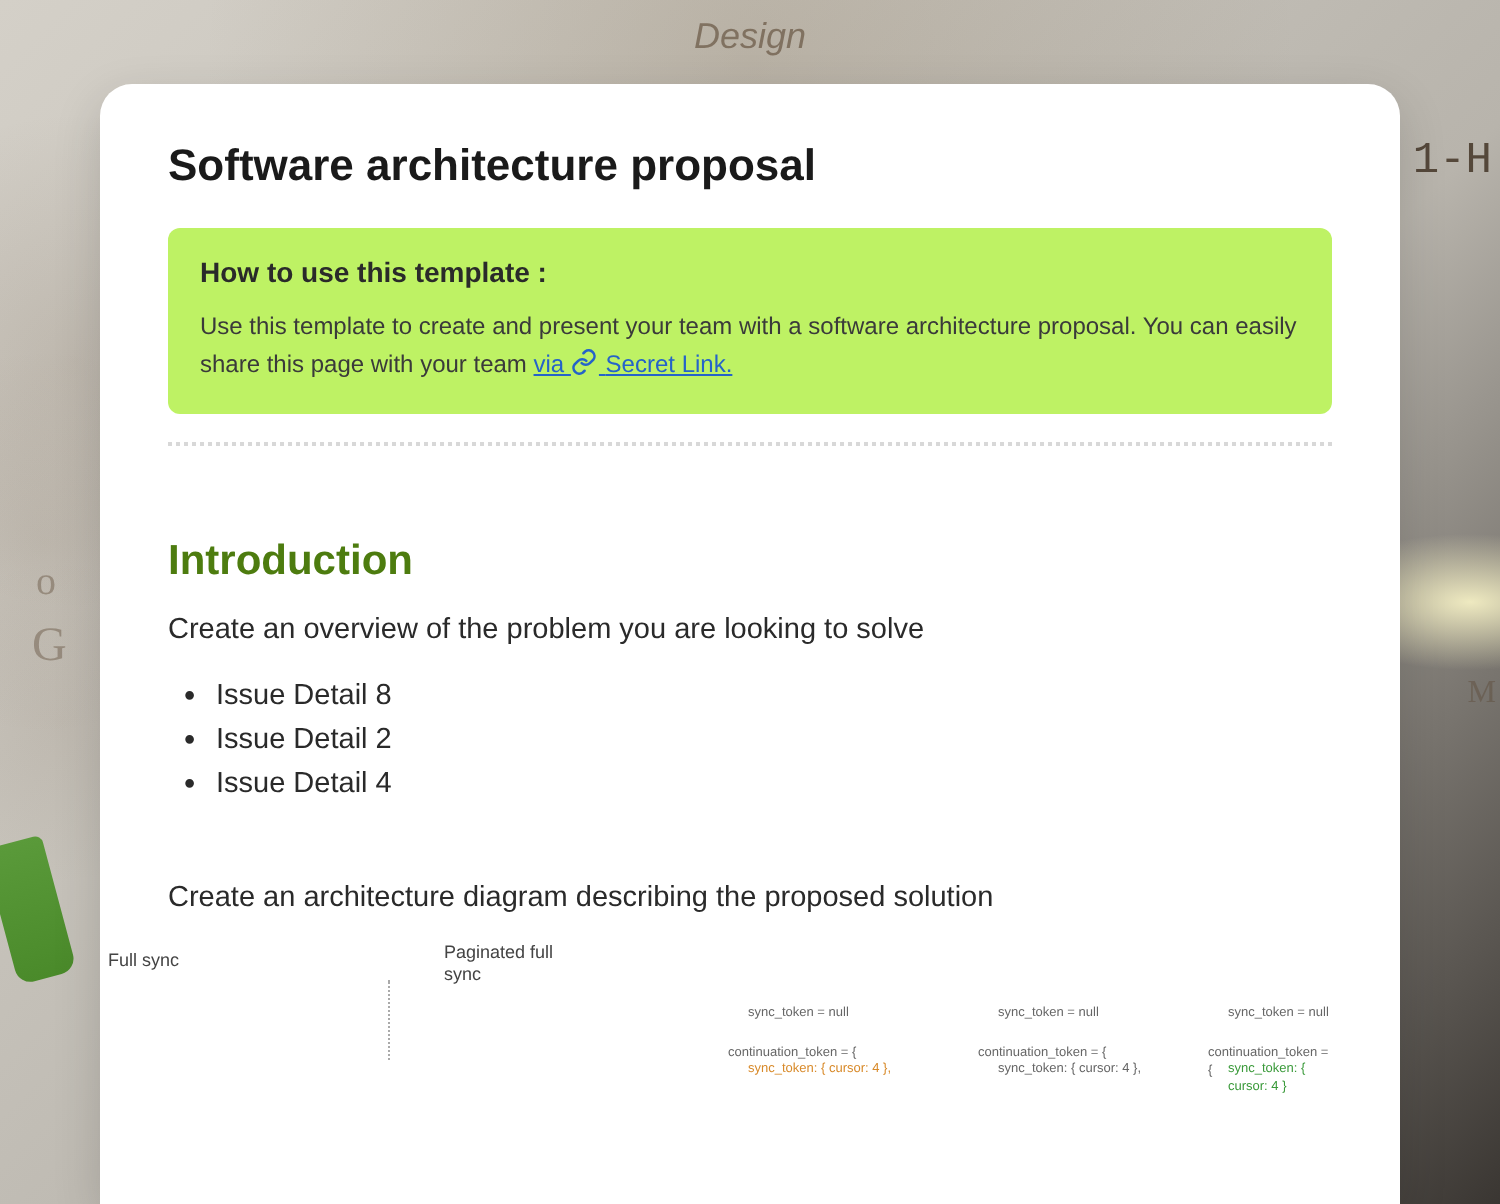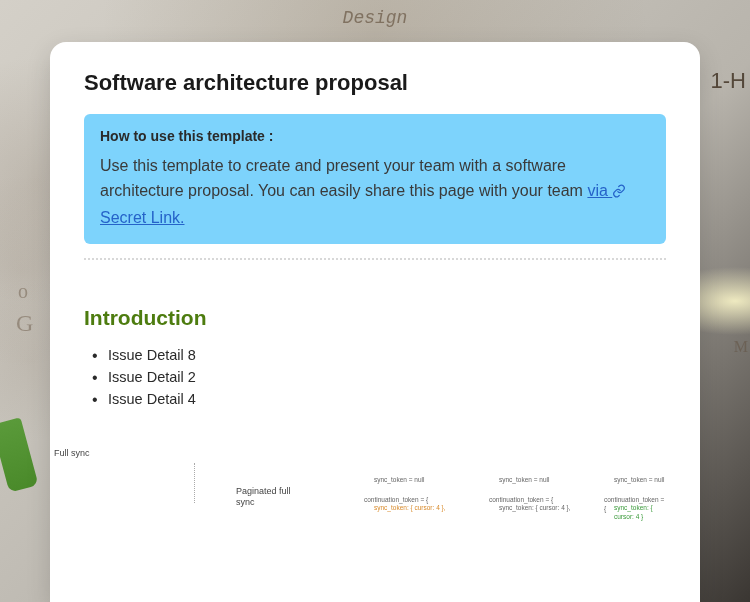--- a/index.html
+++ b/index.html
@@ -26,31 +26,31 @@
         radial-gradient(circle at 4% 60%, rgba(100,80,60,0.1) 0%, transparent 10%),
         radial-gradient(circle at 50% 5%, rgba(120,100,70,0.2) 0%, transparent 40%),
         radial-gradient(ellipse at 98% 50%, rgba(250,245,200,0.9) 0%, transparent 8%);
     }
 
     .bg-text {
       position: absolute;
       top: 8px;
       left: 50%;
       transform: translateX(-50%);
-      font-family: Liberation Mono, monospace;
+      font-family: Liberation Sans, sans-serif;
       color: rgba(90,70,50,0.6);
       font-size: 18px;
       font-style: italic;
     }
 
     .bg-text-right {
       position: absolute;
       top: 68px;
       right: 4px;
-      font-family: Liberation Sans, sans-serif;
+      font-family: Liberation Mono, monospace;
       color: rgba(60,45,30,0.8);
       font-size: 22px;
     }
 
     .bg-scribble {
       position: absolute;
       font-family: cursive;
       color: rgba(90,70,50,0.4);
       font-size: 20px;
     }
@@ -80,35 +80,35 @@
     }
 
     .page-title {
       font-size: 22px;
       font-weight: 700;
       color: #1a1a1a;
       margin-bottom: 18px;
     }
 
     .info-box {
-      background: #7dd3fc;
+      background: #bef264;
       border-radius: 6px;
       padding: 14px 16px;
       margin-bottom: 14px;
     }
 
     .info-title {
       font-size: 14px;
       font-weight: 700;
       color: #2a2a2a;
       margin-bottom: 10px;
     }
 
     .info-body {
-      font-size: 16px;
+      font-size: 12px;
       color: #3a3a3a;
       line-height: 1.55;
     }
 
     .secret-link {
       color: #2563c9;
       text-decoration: underline;
       cursor: pointer;
     }
 
@@ -219,31 +219,33 @@
           </svg>
         </span>
         <span>Secret Link.</span>
       </a>
     </div>
   </div>
 
   <hr class="dotted-divider">
 
   <h2 class="section-heading">Introduction</h2>
+  <p class="section-intro">Create an overview of the problem you are looking to solve</p>
 
   <ul class="issue-list">
     <li>Issue Detail 8</li>
     <li>Issue Detail 2</li>
     <li>Issue Detail 4</li>
   </ul>
 
+  <p class="section-intro">Create an architecture diagram describing the proposed solution</p>
 
   <div class="diagram-area">
     <div class="diag-label" style="left:-30px;top:0;">Full sync</div>
-    <div class="diag-label" style="left:152px;top:-4px;white-space:pre;margin-top:42px;">Paginated full
+    <div class="diag-label" style="left:138px;top:-4px;white-space:pre;">Paginated full
 sync</div>
 
     <div class="diag-dotted-vert" style="left:110px;top:15px;"></div>
 
     <div class="diag-tiny" style="left:290px;top:28px;">sync_token = null</div>
     <div class="diag-tiny" style="left:280px;top:48px;">continuation_token = {</div>
     <div class="diag-tiny diag-tiny-orange" style="left:290px;top:56px;">sync_token: { cursor: 4 },</div>
 
     <div class="diag-tiny" style="left:415px;top:28px;">sync_token = null</div>
     <div class="diag-tiny" style="left:405px;top:48px;">continuation_token = {</div>

